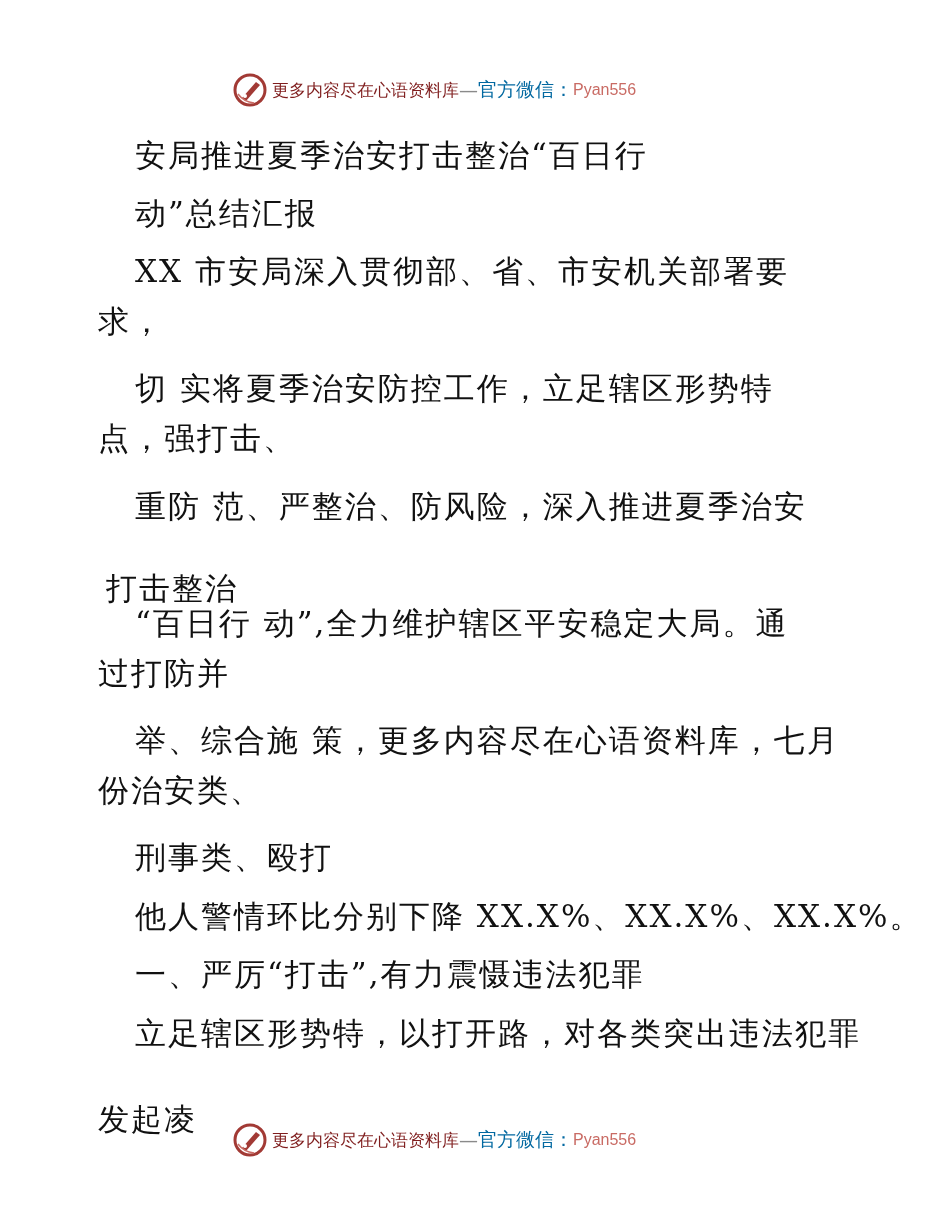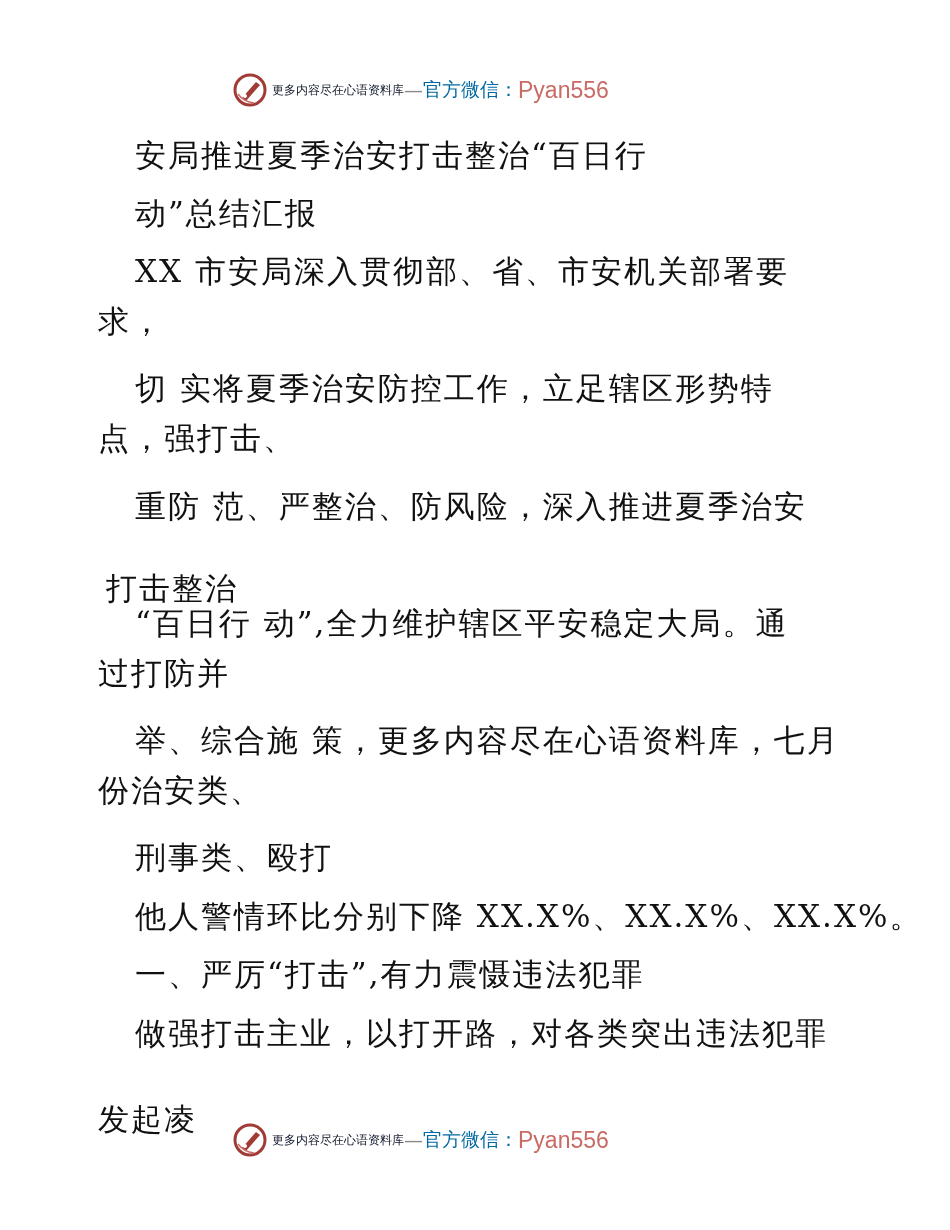--- a/index.html
+++ b/index.html
@@ -25,38 +25,38 @@
     }
     .watermark.top { top: 70px; }
     .watermark.bottom { top: 1120px; }
     .wm-logo {
       width: 36px;
       height: 36px;
       margin-right: 4px;
       display: inline-block;
     }
     .wm-red {
-      color: #0f172a;
-      font-size: 12px;
+      color: #7f1d1d;
+      font-size: 17px;
       font-family: "DejaVu Serif", "Liberation Serif", serif;
       letter-spacing: 0px;
     }
     .wm-dash {
       color: #8a8a8a;
       font-size: 19px;
       font-family: "DejaVu Sans", sans-serif;
     }
     .wm-gray {
       color: #0369a1;
       font-size: 19px;
       font-family: "DejaVu Serif", "Liberation Serif", serif;
     }
     .wm-id {
       color: #c96b64;
-      font-size: 23px;
+      font-size: 16px;
       font-family: "Liberation Sans", sans-serif;
     }
     .content {
       position: absolute;
       left: 0;
       top: 0;
       width: 950px;
     }
     .line {
       position: absolute;
@@ -93,21 +93,21 @@
   <div class="line flush" style="top:418px;">点，强打击、</div>
   <div class="line indent" style="top:478px;text-align:center;">重防 范、严整治、防风险，深入推进夏季治安</div>
   <div class="line flush" style="top:568px;margin-left:8px;">打击整治</div>
   <div class="line indent" style="top:595px;">“百日行 动”,全力维护辖区平安稳定大局。通</div>
   <div class="line flush" style="top:653px;">过打防并</div>
   <div class="line indent" style="top:712px;">举、综合施 策，更多内容尽在心语资料库，七月</div>
   <div class="line flush" style="top:770px;">份治安类、</div>
   <div class="line indent" style="top:829px;">刑事类、殴打</div>
   <div class="line indent" style="top:888px;">他人警情环比分别下降 XX.X%、XX.X%、XX.X%。</div>
   <div class="line indent" style="top:946px;">一、严厉“打击”,有力震慑违法犯罪</div>
-  <div class="line indent" style="top:1005px;">做强打击主业，以打开路，对各类突出违法犯罪</div>
+  <div class="line indent" style="top:1005px;">立足辖区形势特，以打开路，对各类突出违法犯罪</div>
   <div class="line flush" style="top:1063px;margin-top:36px;">发起凌</div>
 </div>
 
 <div class="watermark bottom">
   <svg class="wm-logo" viewBox="0 0 36 36">
     <circle cx="18" cy="18" r="15" fill="none" stroke="#a23a35" stroke-width="3"></circle>
     <path d="M10 26 L24 10 L28 13 L14 29 Z" fill="#a23a35"></path>
     <path d="M6 22 Q12 30 22 31" fill="none" stroke="#c96b64" stroke-width="1.5"></path>
     <circle cx="13" cy="24" r="2" fill="#ffffff"></circle>
   </svg>

